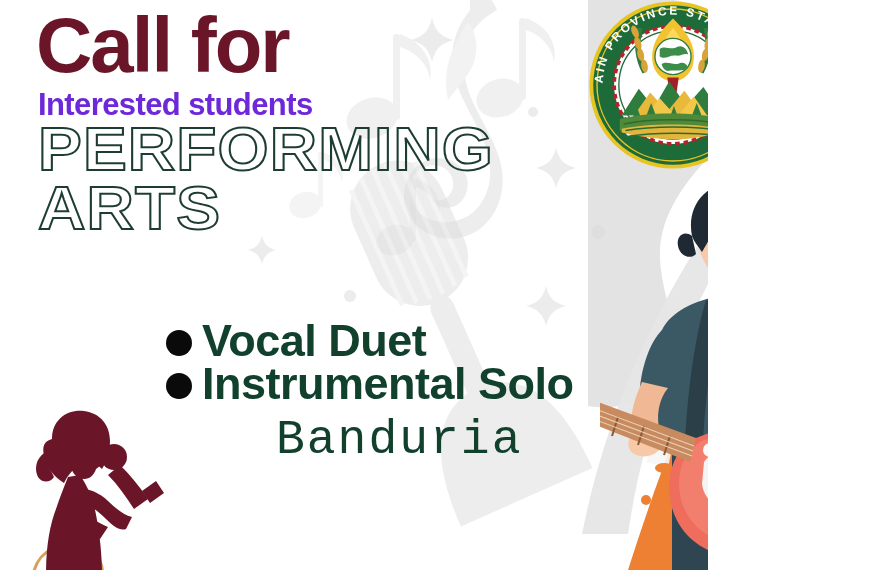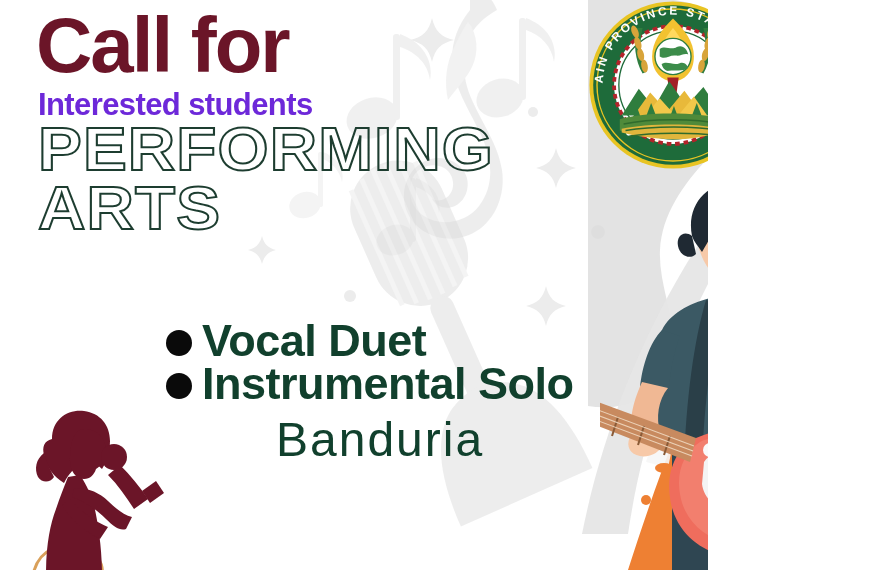--- a/index.html
+++ b/index.html
@@ -96,21 +96,21 @@
   }
   .list-label {
     font-family: "Liberation Sans", sans-serif;
     font-weight: bold;
     font-size: 45px;
     line-height: 1.04;
     letter-spacing: -0.5px;
     color: #11402d;
   }
   .sub-item {
-    font-family: Liberation Sans, sans-serif;
+    font-family: Liberation Mono, monospace;
     font-weight: normal;
     font-size: 48px;
     line-height: 1.0;
     letter-spacing: 2px;
     color: #11402d;
     margin-left: 110px;
     margin-top: 12px;
   }
 
   

